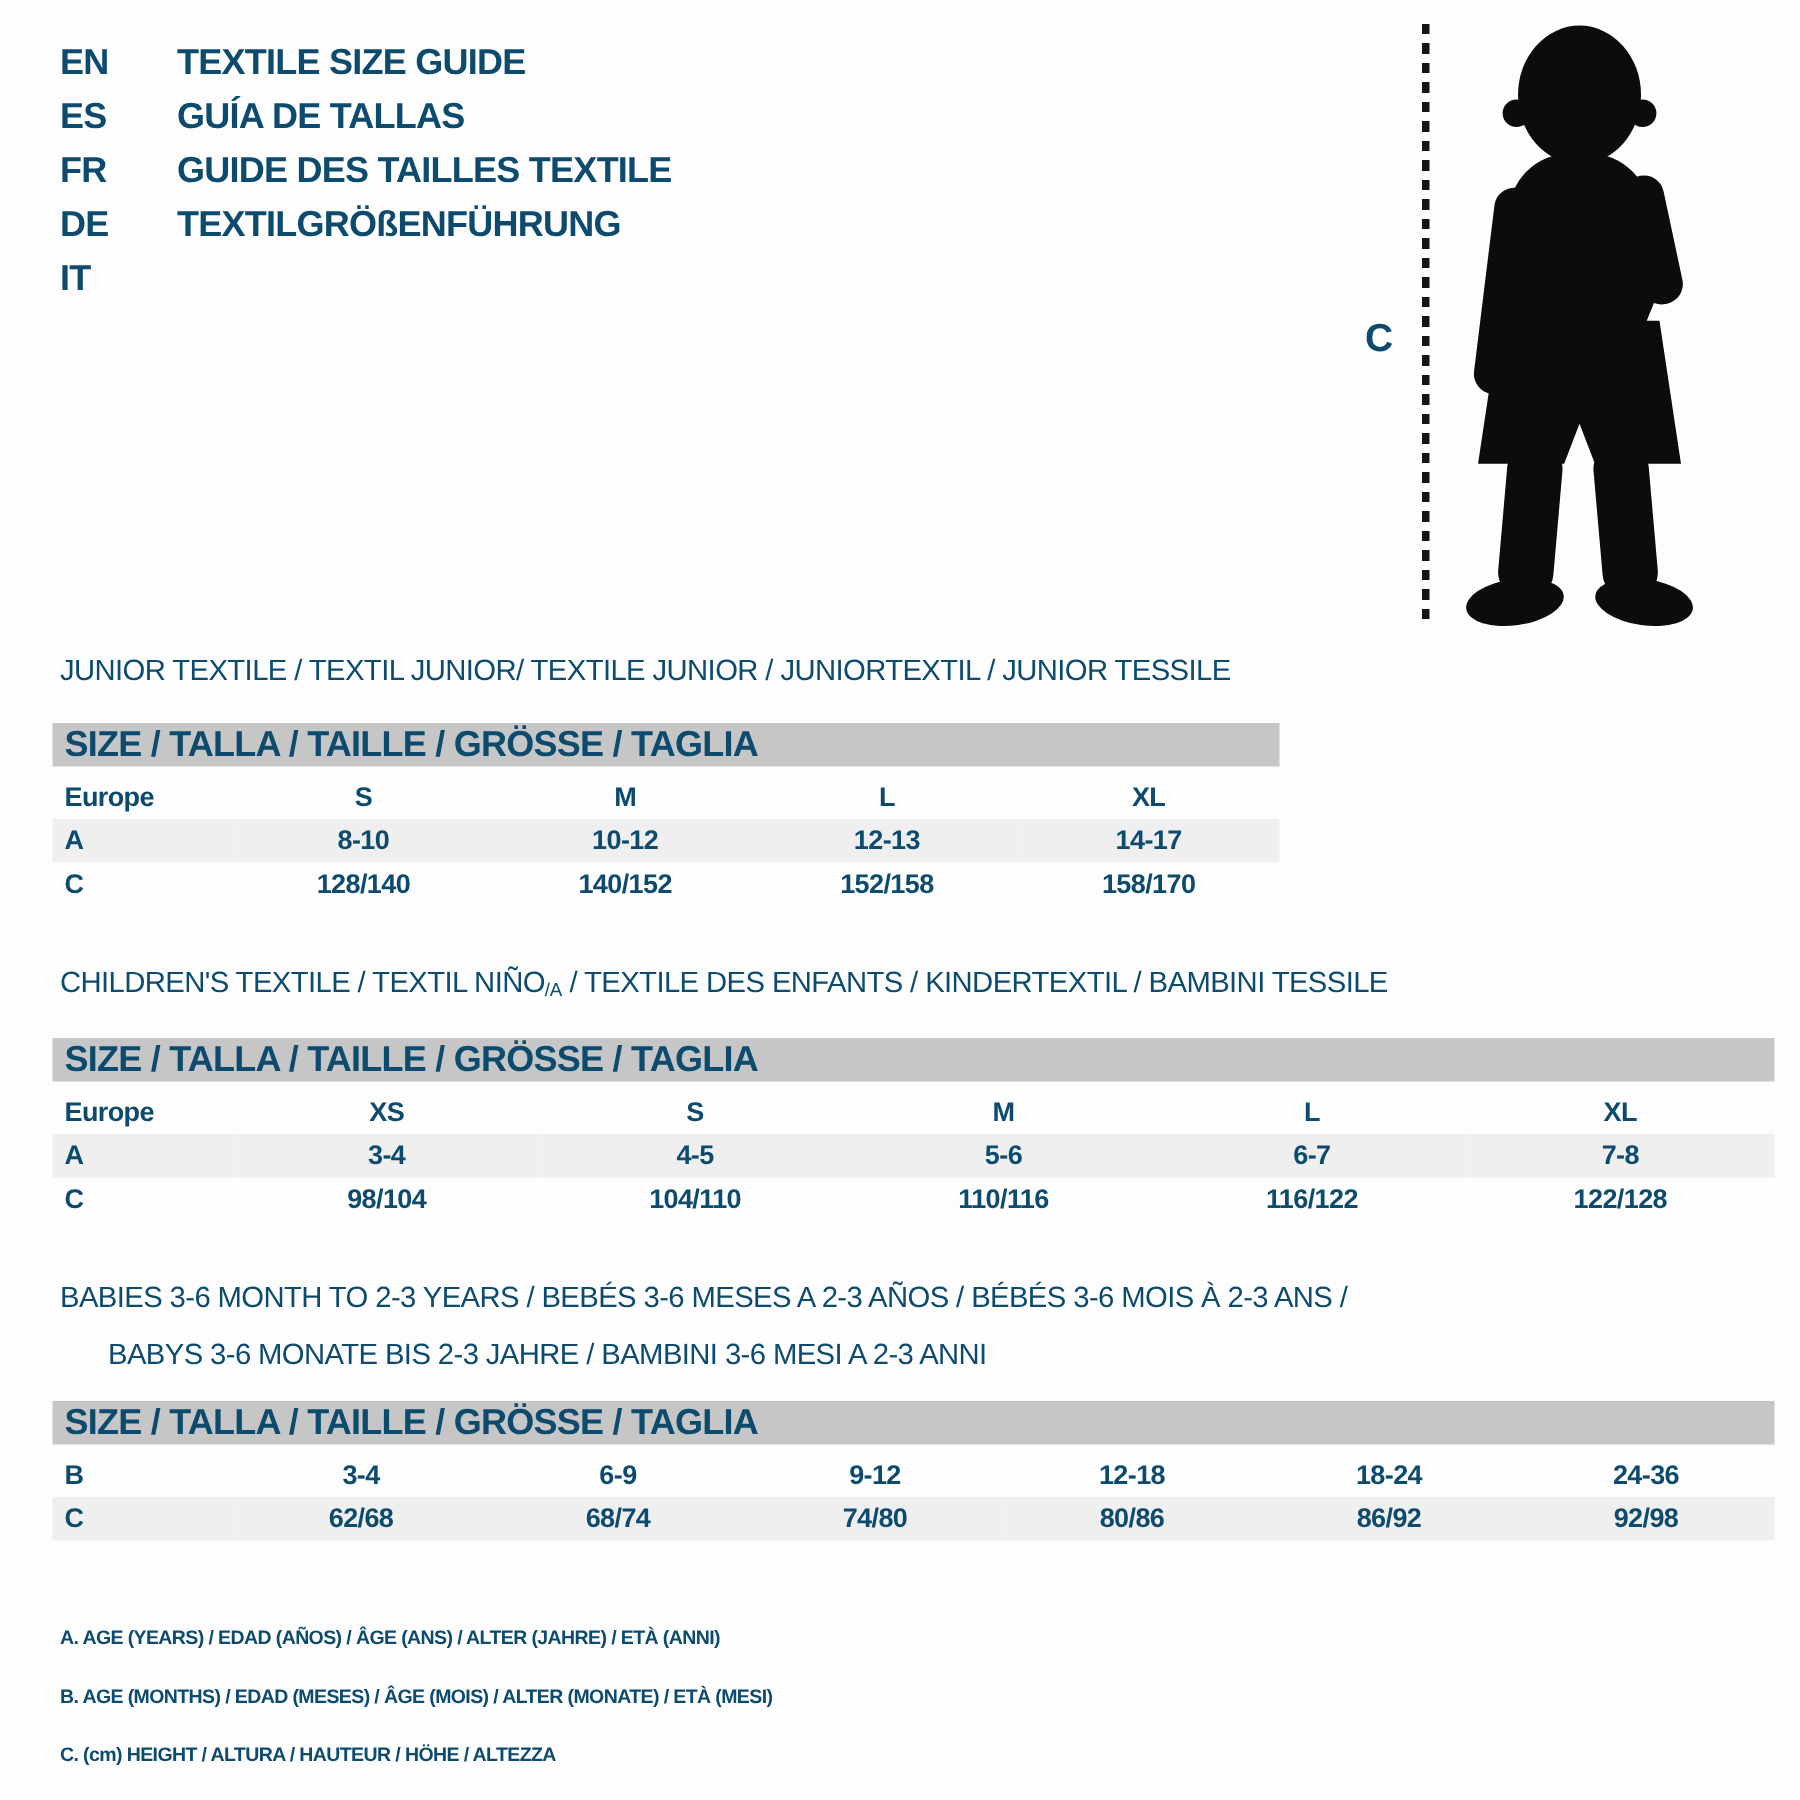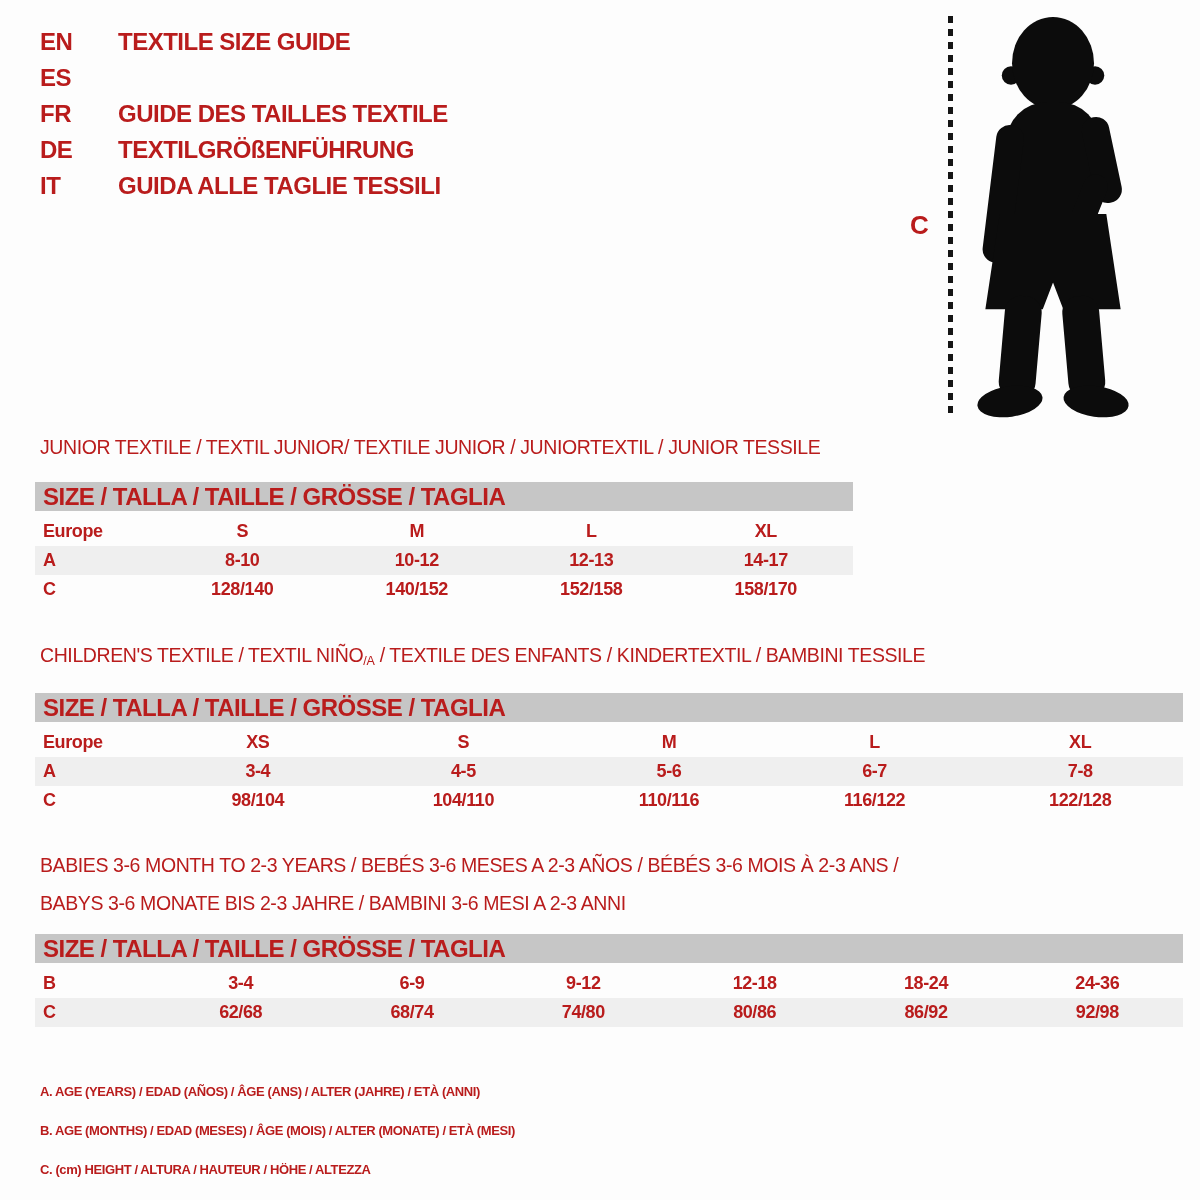--- a/index.html
+++ b/index.html
@@ -2,21 +2,21 @@
 <html><head>
 <meta charset="utf-8">
 <style>
   * { margin: 0; padding: 0; box-sizing: border-box; }
   html, body { background: #ffffff; }
   .page {
     position: relative;
     width: 1200px;
     height: 1200px;
     background: #fdfdfd;
-    color: #b91c1c;
+    color: #0c4a6e;
     font-family: "Liberation Sans", sans-serif;
     overflow: hidden;
   }
 
   
   .lang-block { position: absolute; left: 40px; top: 24px; }
   .lang-row { display: flex; line-height: 36px; }
   .lang-code {
     width: 78px; flex: 0 0 78px;
     font-size: 24px; font-weight: 700; letter-spacing: -0.5px;
@@ -42,21 +42,21 @@
   .sec-babies   { top: 846px; width: 1148px; }
 
   .sec-title {
     padding: 8px 0 0 5px;
     font-size: 19.5px; font-weight: 400; letter-spacing: -0.4px;
     line-height: 22px; white-space: nowrap;
   }
   .sec-title .title-sub {
     font-size: 12.5px; position: relative; top: 3px; letter-spacing: -0.2px;
   }
-  .title-line2 { margin-top: 8px; }
+  .title-line2 { margin-top: 8px; margin-left: 32px; }
 
   .band {
     margin-top: 24px;
     height: 29px; line-height: 29px;
     background: #c6c6c6;
     padding-left: 8px;
     font-size: 24px; font-weight: 700; letter-spacing: -0.5px;
     white-space: nowrap;
   }
   .sec-babies .band { margin-top: 20px; }
@@ -87,32 +87,32 @@
 
 <div class="page">
 
   <header class="lang-block">
     <div class="lang-row">
       <span class="lang-code">EN</span>
       <span class="lang-label">TEXTILE SIZE GUIDE</span>
     </div>
     <div class="lang-row">
       <span class="lang-code">ES</span>
+      <span class="lang-label">GUÍA DE TALLAS</span>
     </div>
     <div class="lang-row">
       <span class="lang-code">FR</span>
       <span class="lang-label">GUIDE DES TAILLES TEXTILE</span>
     </div>
     <div class="lang-row">
       <span class="lang-code">DE</span>
       <span class="lang-label">TEXTILGRÖßENFÜHRUNG</span>
     </div>
     <div class="lang-row">
       <span class="lang-code">IT</span>
-      <span class="lang-label">GUIDA ALLE TAGLIE TESSILI</span>
     </div>
   </header>
 
   <div class="measure-line"></div>
   <div class="measure-label">C</div>
   <svg class="toddler" width="185" height="410" viewBox="0 0 175 400" xmlns="http://www.w3.org/2000/svg" fill="#0c0c0c">
     <circle cx="47" cy="60" r="9"></circle>
     <circle cx="129" cy="60" r="9"></circle>
     <ellipse cx="88" cy="48" rx="40" ry="45"></ellipse>
     <rect x="42" y="86" width="92" height="135" rx="40"></rect>

